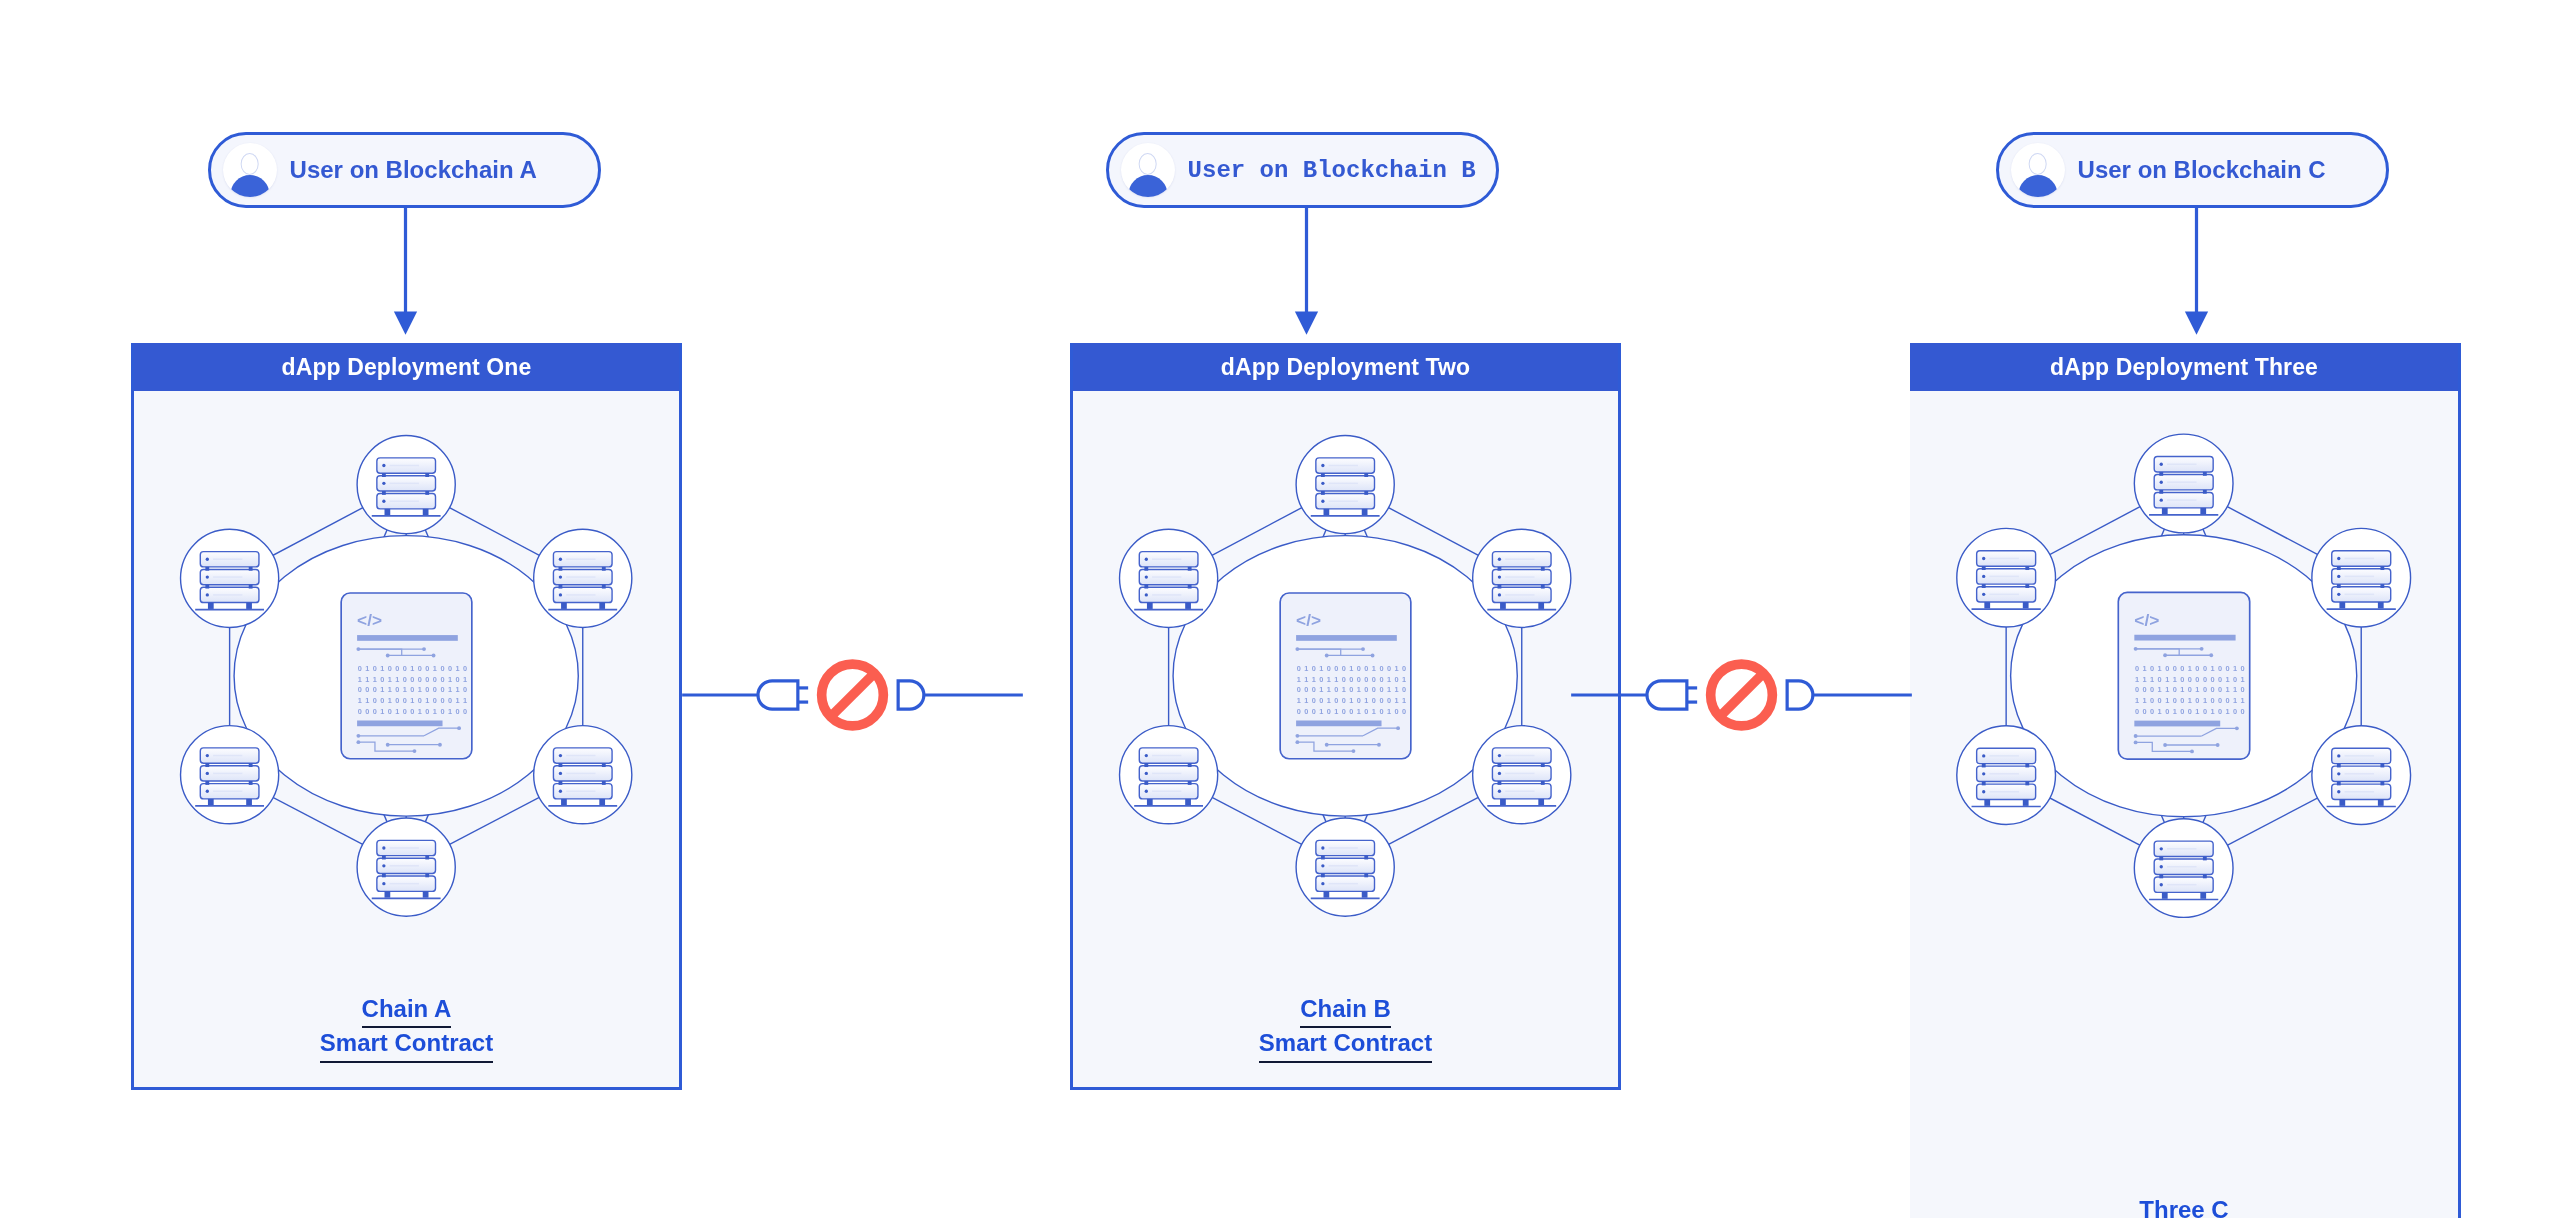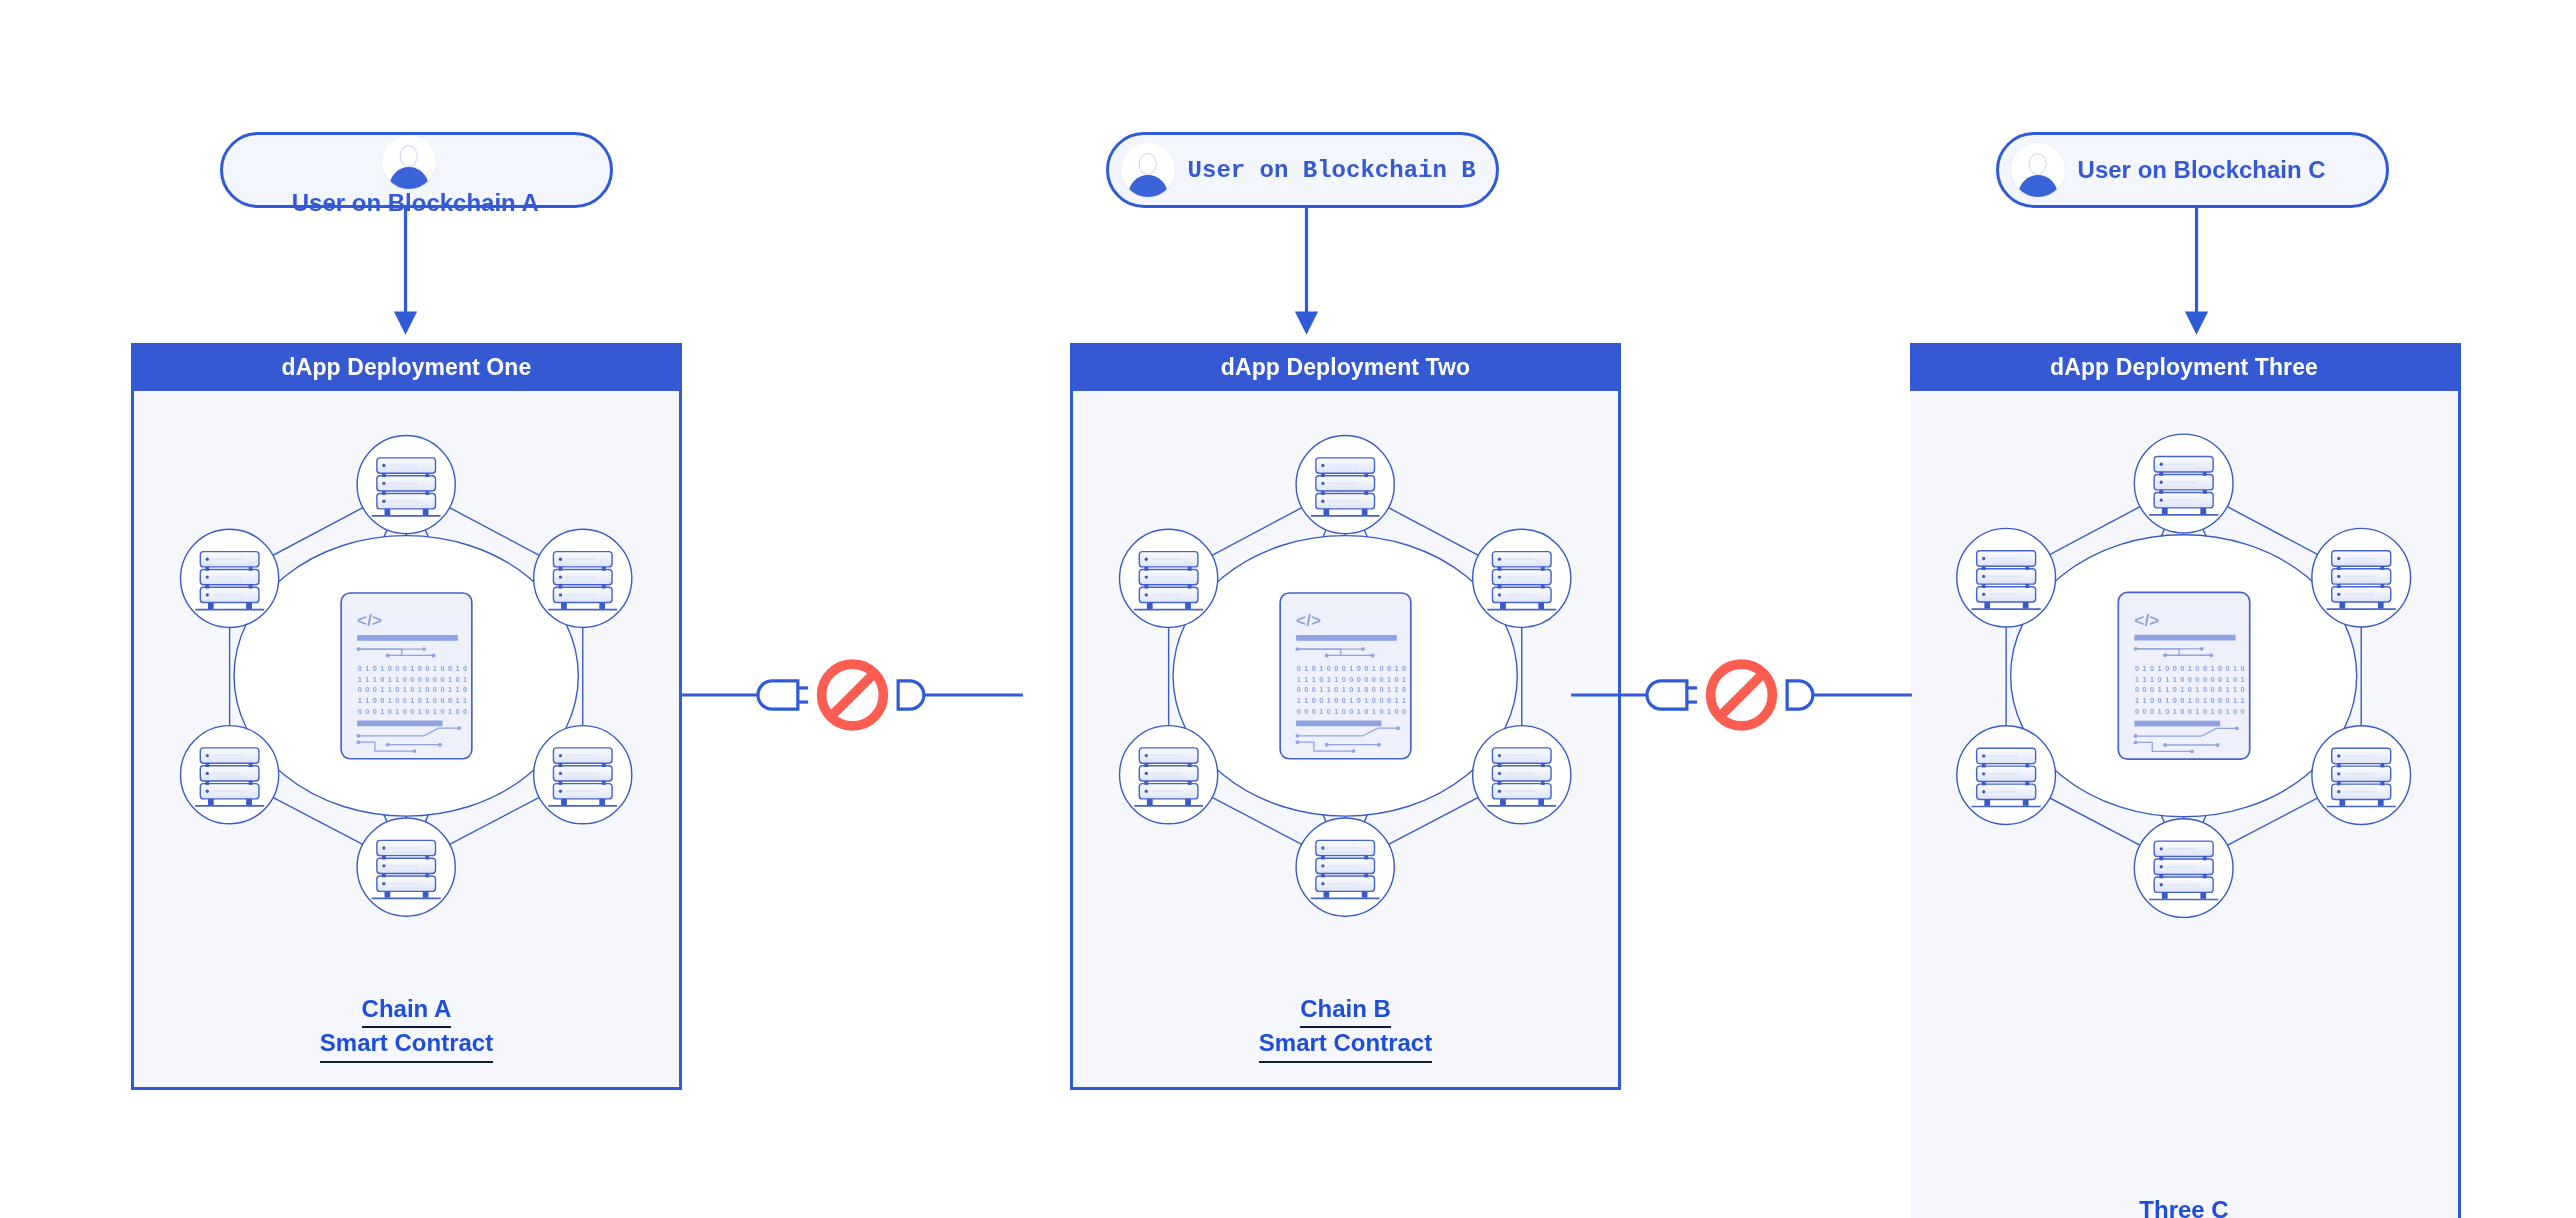--- a/index.html
+++ b/index.html
@@ -101,21 +101,21 @@
 
   
   .connector { position: absolute; }
   .connector svg { display: block; }
 </style>
 </head>
 <body>
 
 <div id="stage">
 
-  <div class="user-pill" style="left:220px; top:132px; width:393px;flex-direction:column;">
+  <div class="user-pill" style="left:208px; top:132px; width:393px;">
     <div class="avatar">
       <div class="head"></div>
         <div class="body"></div>
     </div>
     <div class="user-label">User on Blockchain A</div>
   </div>
   <div class="arrow" style="left:386px; top:207px;">
     <svg width="39" height="129" viewBox="0 0 60 200">
       <line x1="30" y1="0" x2="30" y2="170" stroke="#2f5bd6" stroke-width="5"></line>
       <polygon points="30,198 12,162 48,162" fill="#2f5bd6"></polygon>

